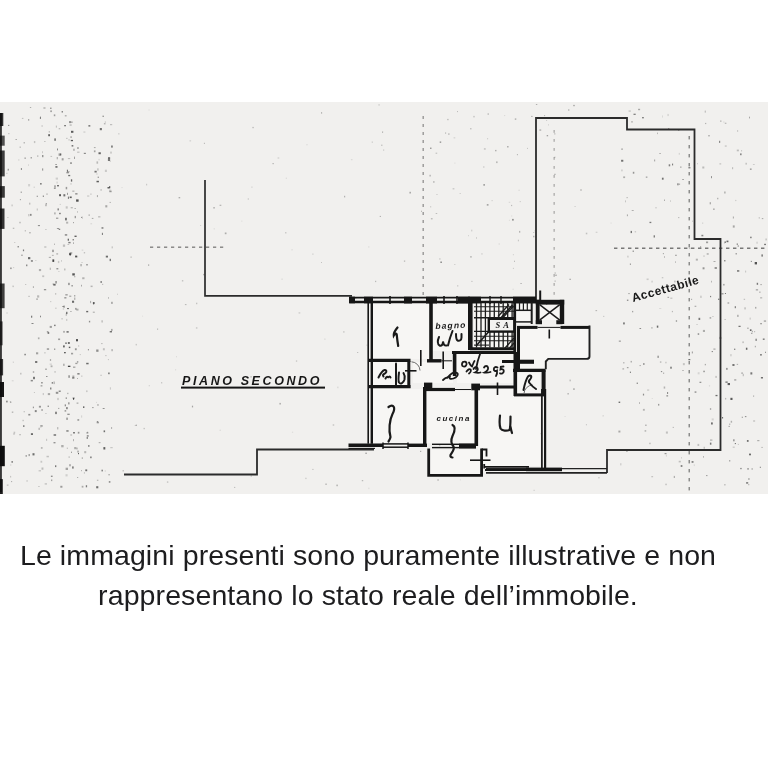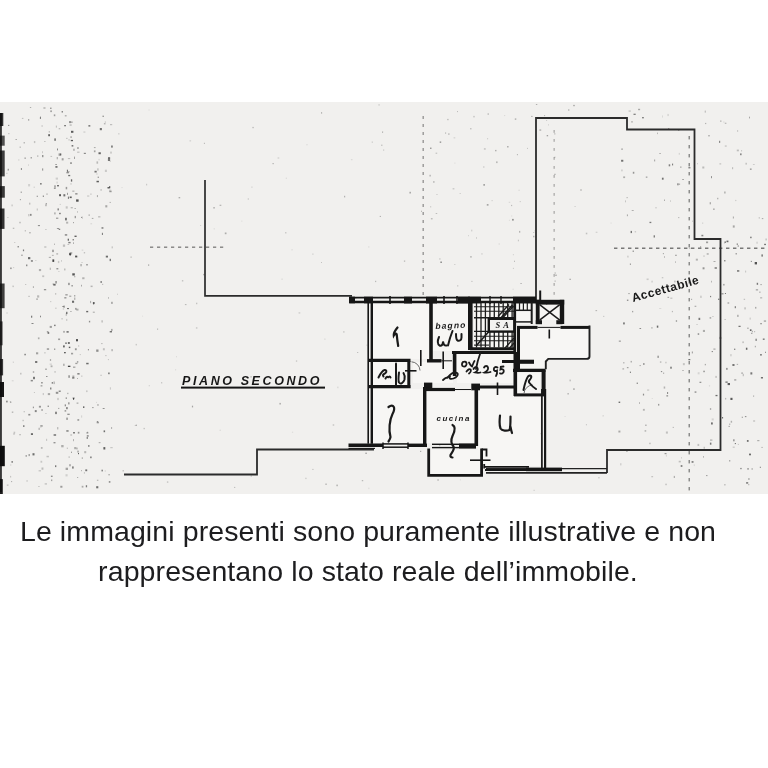--- a/index.html
+++ b/index.html
@@ -1,18 +1,18 @@
 <!DOCTYPE html>
 <html><head>
 <meta charset="utf-8">
 <style>
   html,body{margin:0;padding:0;background:#fff;width:768px;height:768px;overflow:hidden;}
   body{font-family:"Liberation Sans",sans-serif;}
   .scan{position:absolute;left:0;top:102px;width:768px;height:392px;background:#f1f0ee;}
-  .caption{position:absolute;left:0;top:511px;width:736px;text-align:center;color:#1d1d1f;
+  .caption{position:absolute;left:0;top:535px;width:736px;text-align:center;color:#1d1d1f;
            font-size:28.5px;line-height:40px;letter-spacing:0.1px;}
 </style>
 </head>
 <body>
 
 <div class="scan">
 <svg width="768" height="392" viewBox="0 102 768 392" xmlns="http://www.w3.org/2000/svg">
 
 <g>
 <rect x="55.2" y="164.2" width="1.8" height="0.8" fill="rgba(35,35,35,0.47)"></rect>

